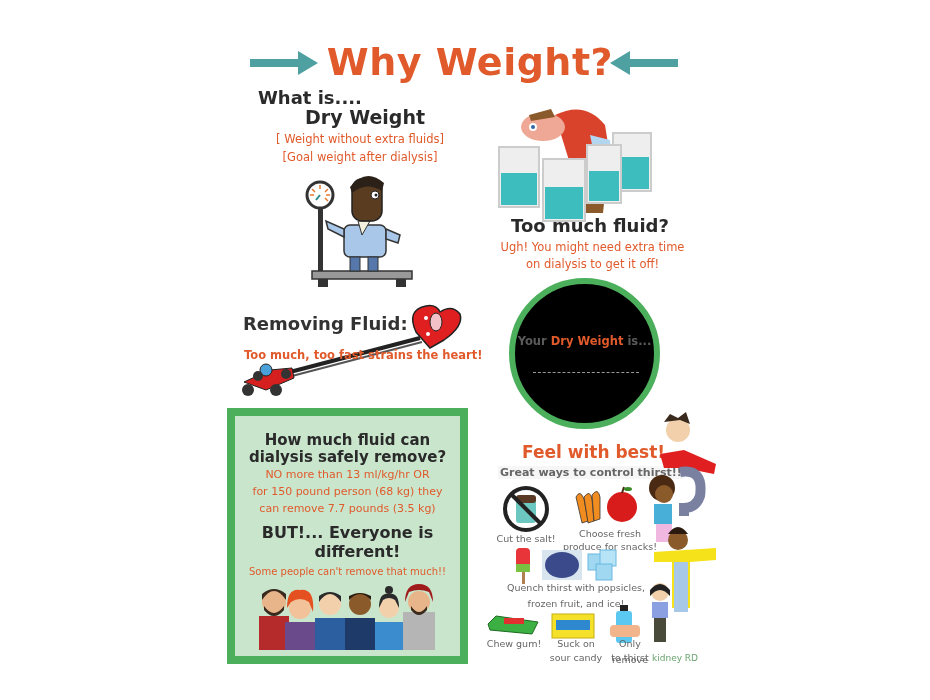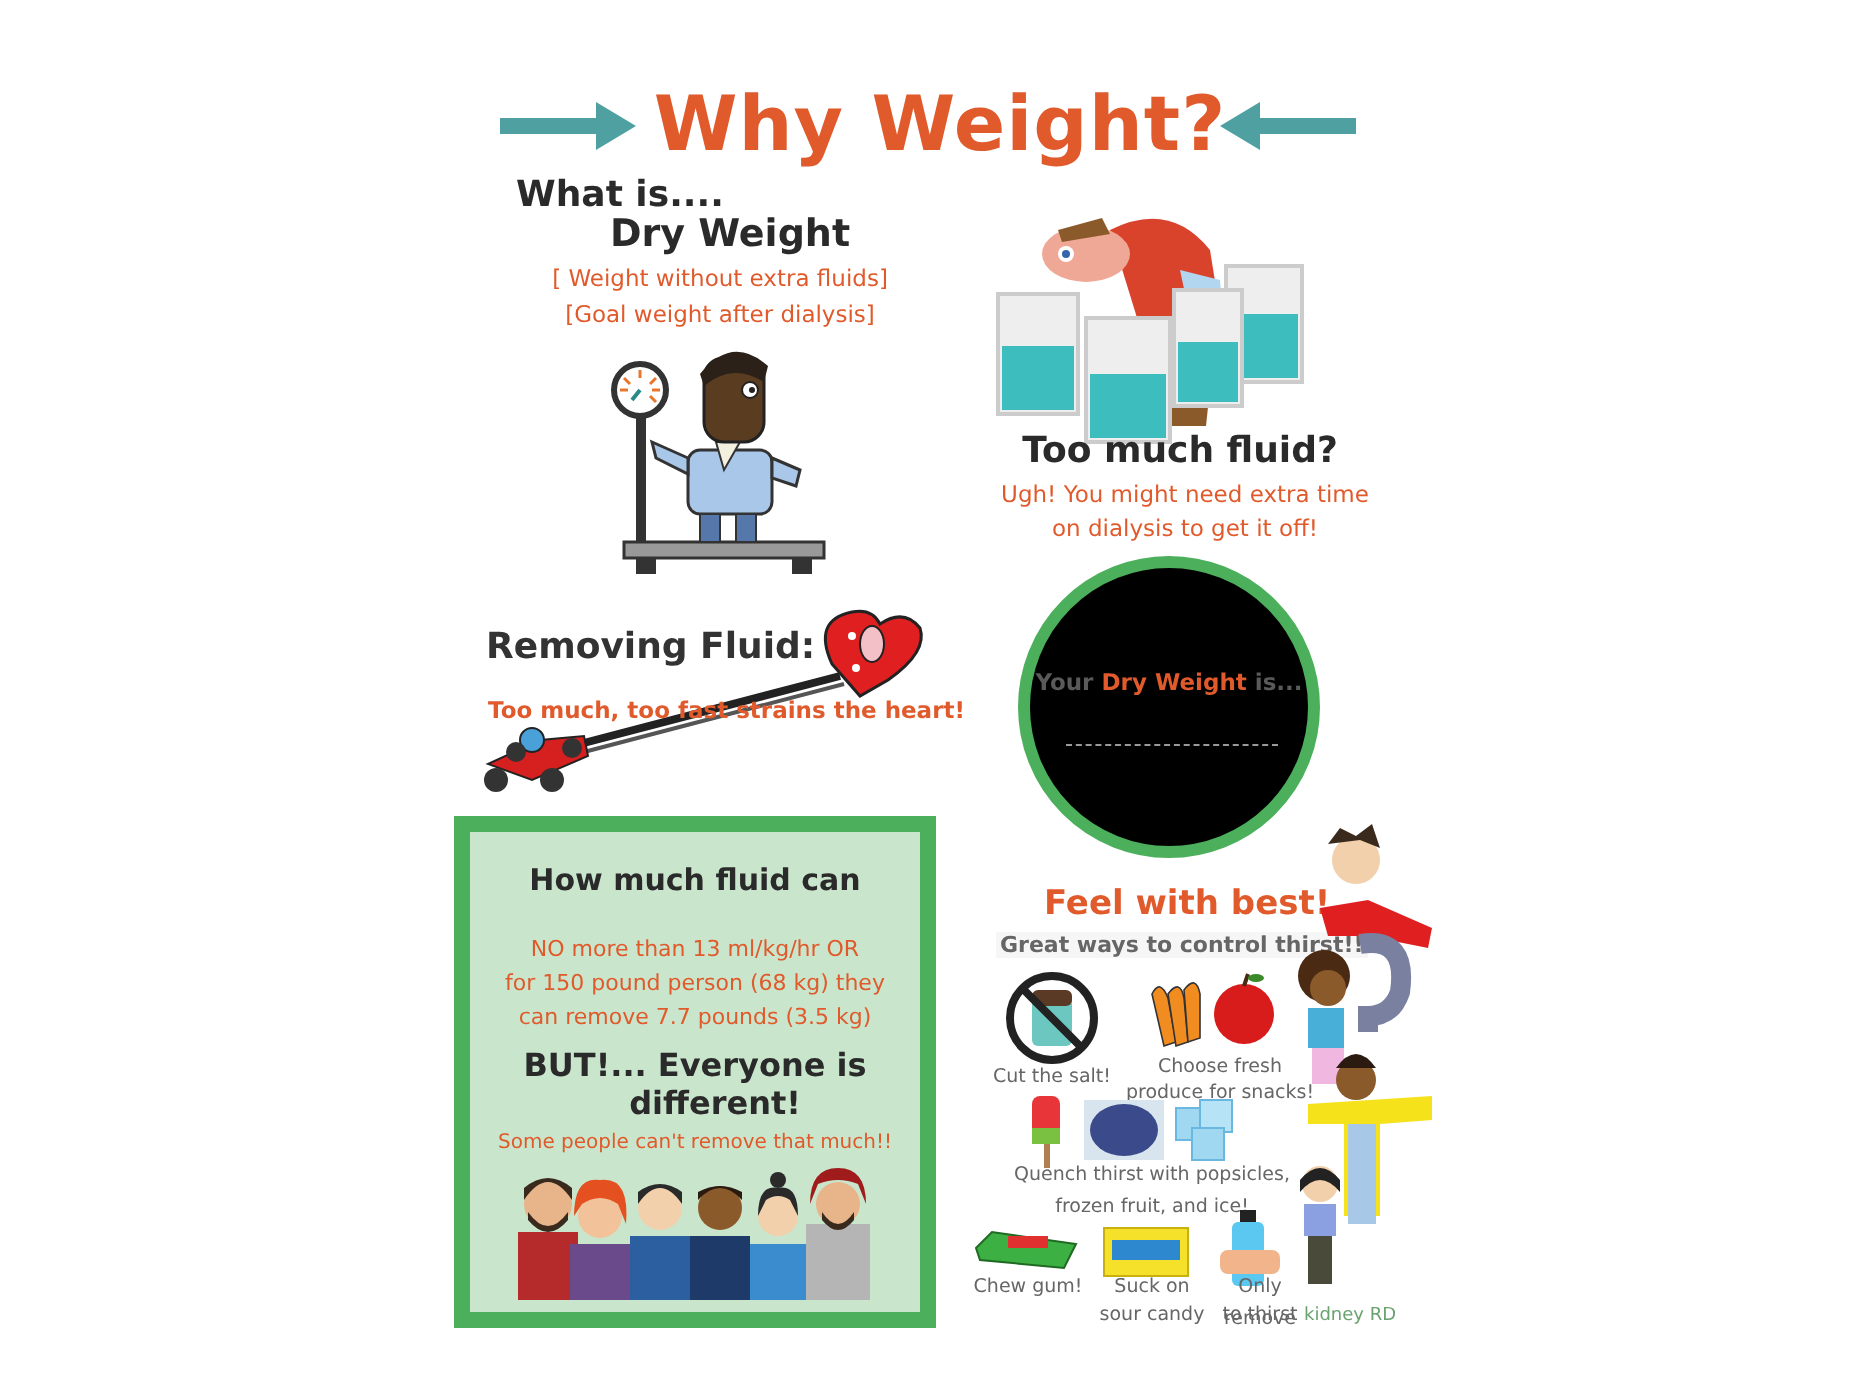--- a/index.html
+++ b/index.html
@@ -154,20 +154,21 @@
 
 <div class="abs circle">
   <div class="circle-text">
     <span>Your </span><span class="orange">Dry Weight</span><span> is...</span>
   </div>
   <div class="circle-line"></div>
 </div>
 
 <div class="abs gbox">
   <div class="h" style="top:16px; font-size:15px; line-height:17px;">How much fluid can</div>
+  <div class="h" style="top:33px; font-size:15px; line-height:17px;">dialysis safely remove?</div>
   <div class="o" style="top:52px;">NO more than 13 ml/kg/hr OR</div>
   <div class="o" style="top:69px;">for 150 pound person (68 kg) they</div>
   <div class="o" style="top:86px;">can remove 7.7 pounds (3.5 kg)</div>
   <div class="h" style="top:107px; font-size:16px; line-height:19px;">BUT!... Everyone is</div>
   <div class="h" style="top:126px; font-size:16px; line-height:19px;padding-left:20px;">different!</div>
   <div class="o" style="top:150px; font-size:10px;">Some people can't remove that much!!</div>
   <svg style="position:absolute; left:22px; top:166px;" width="190" height="68" viewBox="0 0 190 68">
 
     <rect x="2" y="34" width="30" height="34" fill="#b52a2a"></rect>
     <circle cx="17" cy="20" r="12" fill="#e8b48a"></circle>

